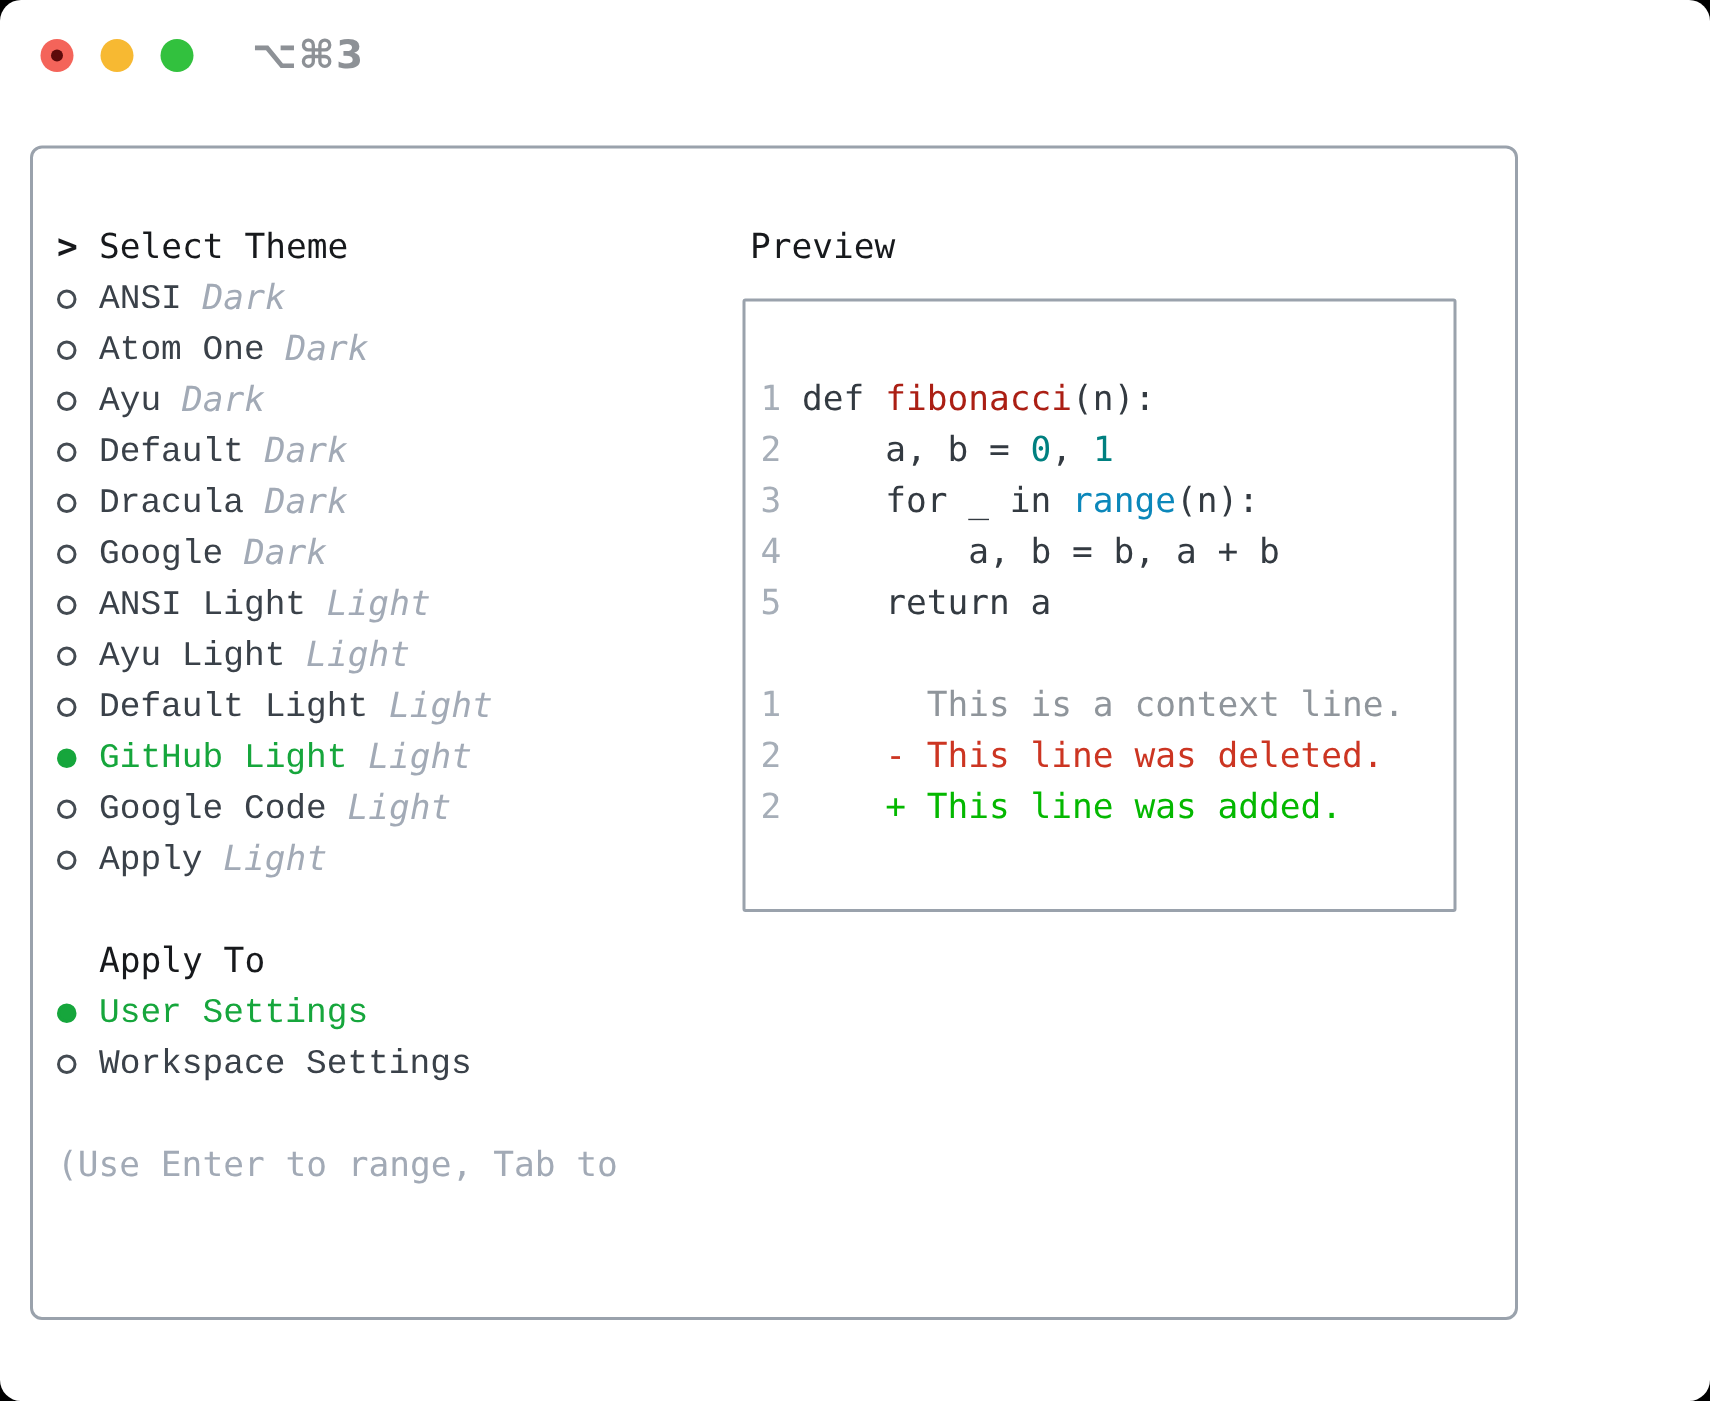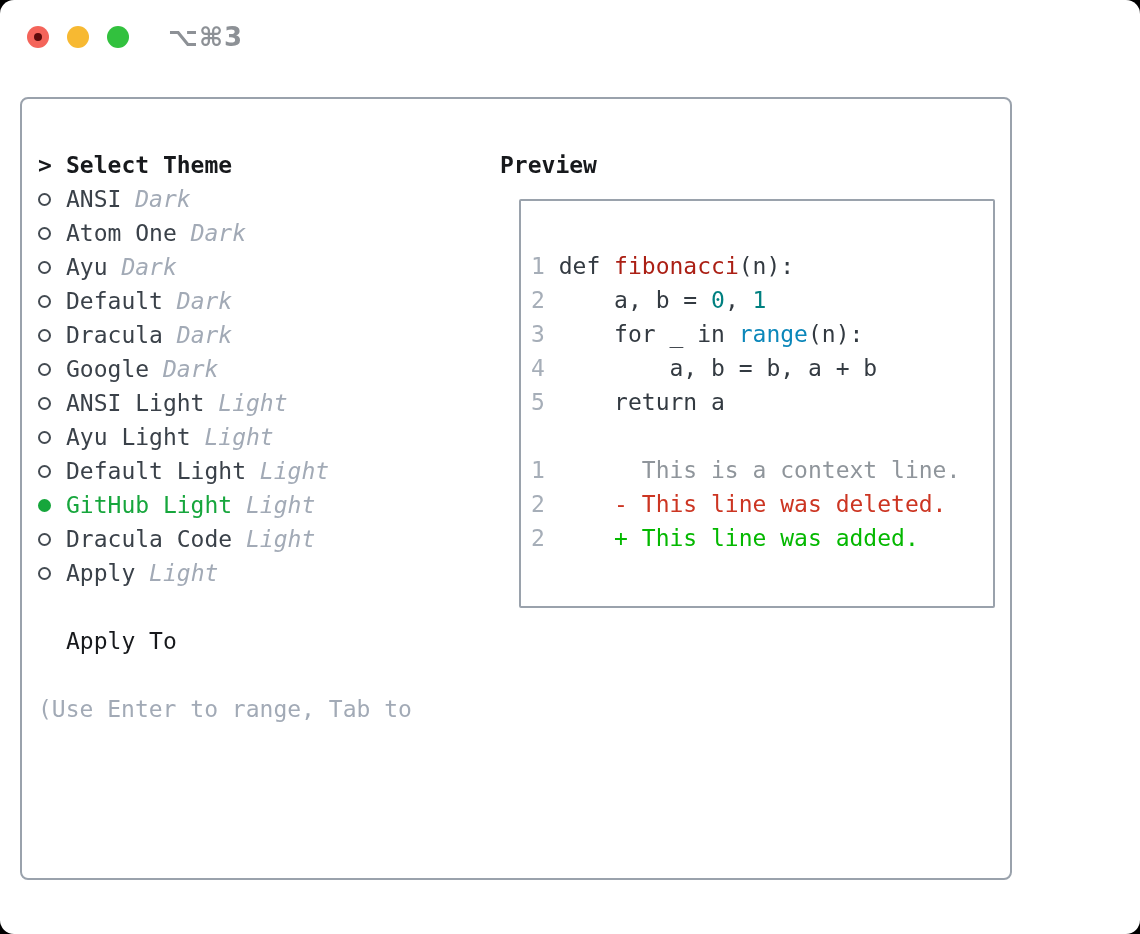--- a/index.html
+++ b/index.html
@@ -23,31 +23,31 @@
   .wtitle{position:absolute;left:168px;top:22px;font-family:"DejaVu Sans",sans-serif;
     font-weight:bold;font-size:26px;color:#8d9196;letter-spacing:1px;}
   
   .panel{position:absolute;left:20px;top:97px;width:992px;height:783px;
     border:2px solid var(--border);border-radius:8px;box-sizing:border-box;background:#fff;}
   
   .left{position:absolute;left:16px;top:49px;}
   .row{height:34px;line-height:34px;font-size:23px;white-space:pre;display:flex;align-items:center;color:var(--text-dark);}
   .marker{width:28px;display:inline-flex;align-items:center;flex:0 0 28px;}
   .prompt{font-weight:bold;color:var(--text-black);}
-  .hdr{font-weight:bold;color:var(--text-black);}
+  .hdr{font-weight:normal;color:var(--text-black);}
   .radio{width:13px;height:13px;border-radius:50%;border:2px solid #444b52;box-sizing:border-box;}
   .radio.sel{background:var(--accent-green);border-color:var(--accent-green);}
-  .name{color:var(--text-dark);}
+  .name{color:var(--text-dark);font-family:Liberation Mono, monospace;}
   .name.sel{color:var(--accent-green);}
   .variant{color:var(--muted);font-style:italic;}
   .apply-label{color:var(--text-black);}
   .hint{color:var(--muted);}
   
   .preview-hdr{position:absolute;left:478px;top:49px;}
-  .pbox{position:absolute;left:497px;top:100px;width:476px;height:409px;
+  .pbox{position:absolute;left:473px;top:100px;width:476px;height:409px;
     border:2px solid var(--border);border-radius:2px;box-sizing:border-box;
     padding:48px 0 0 10px;overflow:hidden;}
   .pline{height:34px;line-height:34px;font-size:23px;white-space:pre;}
   .tk-ln{color:var(--line-number);}
   .tk-plain{color:var(--code-plain);}
   .tk-fn{color:var(--code-function);}
   .tk-num{color:var(--code-number);}
   .tk-builtin{color:var(--code-builtin);}
   .tk-ctx{color:var(--diff-context);}
   .tk-del{color:var(--diff-deleted);}
@@ -78,28 +78,32 @@
           <div class="row"><span class="marker"><span class="radio"></span></span><span class="name">ANSI</span><span class="variant"> Dark</span></div>
           <div class="row"><span class="marker"><span class="radio"></span></span><span class="name">Atom One</span><span class="variant"> Dark</span></div>
           <div class="row"><span class="marker"><span class="radio"></span></span><span class="name">Ayu</span><span class="variant"> Dark</span></div>
           <div class="row"><span class="marker"><span class="radio"></span></span><span class="name">Default</span><span class="variant"> Dark</span></div>
           <div class="row"><span class="marker"><span class="radio"></span></span><span class="name">Dracula</span><span class="variant"> Dark</span></div>
           <div class="row"><span class="marker"><span class="radio"></span></span><span class="name">Google</span><span class="variant"> Dark</span></div>
           <div class="row"><span class="marker"><span class="radio"></span></span><span class="name">ANSI Light</span><span class="variant"> Light</span></div>
           <div class="row"><span class="marker"><span class="radio"></span></span><span class="name">Ayu Light</span><span class="variant"> Light</span></div>
           <div class="row"><span class="marker"><span class="radio"></span></span><span class="name">Default Light</span><span class="variant"> Light</span></div>
           <div class="row"><span class="marker"><span class="radio sel"></span></span><span class="name sel">GitHub Light</span><span class="variant"> Light</span></div>
-          <div class="row"><span class="marker"><span class="radio"></span></span><span class="name">Dracula Code</span><span class="variant"> Light</span></div>
+          <div class="row"><span class="marker"><span class="radio"></span></span><span class="name">Google Code</span><span class="variant"> Light</span></div>
           <div class="row"><span class="marker"><span class="radio"></span></span><span class="name">Apply</span><span class="variant"> Light</span></div>
         </div>
       <div class="row"></div>
       <div class="row">
         <span class="marker"></span>
         <span class="apply-label">Apply To</span>
       </div>
+      <div id="apply-options">
+          <div class="row"><span class="marker"><span class="radio sel"></span></span><span class="name sel">User Settings</span></div>
+          <div class="row"><span class="marker"><span class="radio"></span></span><span class="name">Workspace Settings</span></div>
+        </div>
       <div class="row"></div>
       <div id="hints">
           <div class="row hint">(Use Enter to range, Tab to</div>
         </div>
     </div>
 
     <div class="row preview-hdr">
       <span class="hdr">Preview</span>
     </div>
     <div class="pbox" id="preview-lines">

